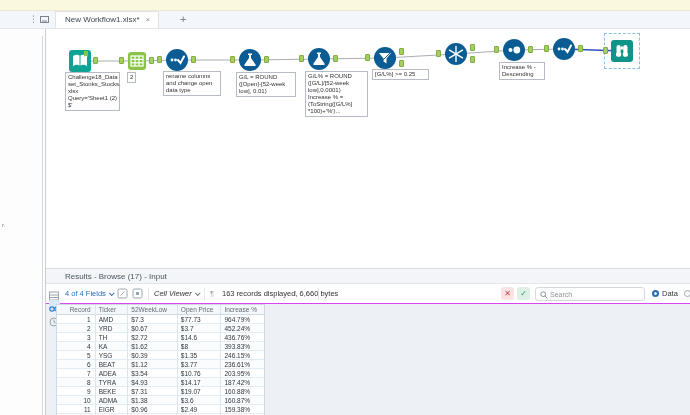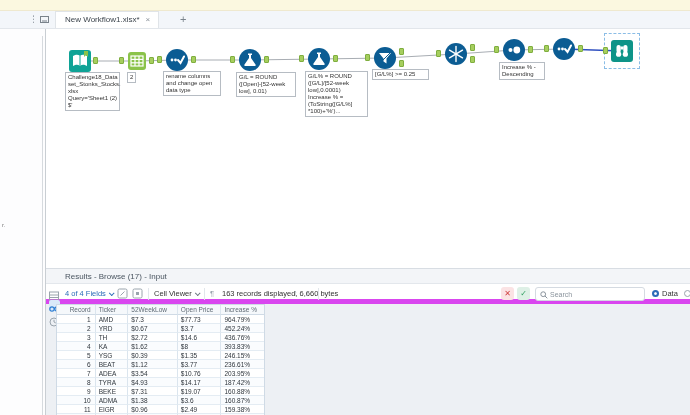--- a/index.html
+++ b/index.html
@@ -23,21 +23,21 @@
   .canvas { position:absolute; left:46px; top:29px; width:644px; height:239px; background:#fff; }
   .wires { position:absolute; left:0; top:0; }
   .node { position:absolute; }
   .anchor { position:absolute; width:5px; height:7px; background:#a6ce5e; border:1px solid #7fae3f; border-radius:1px; }
   .ann { position:absolute; background:#fff; border:1px solid #b6bcc3; color:#333; font-size:6px; line-height:7px; padding:1px 2px; white-space:pre-line; }
   .sel-box { position:absolute; border:1px dashed #8bbde6; background:transparent; }
 
   
   .results { position:absolute; left:46px; top:268px; width:644px; height:147px; background:#edf0f4; overflow:hidden; border-top:1px solid #d8dde3; }
   .res-header { position:absolute; left:0; top:0; width:644px; height:15px; background:#f3f5f8; border-bottom:1px solid #e3e7ec; font-size:8px; color:#4a5560; padding:3px 0 0 19px; }
-  .res-toolbar { position:absolute; left:0; top:15px; width:644px; height:20px; background:#fff; border-bottom:5px solid #d946ef; }
+  .res-toolbar { position:absolute; left:0; top:15px; width:644px; height:20px; background:#fff; border-bottom:1px solid #d946ef; }
   .ti { position:absolute; top:5px; font-size:7.5px; color:#333; white-space:nowrap; }
   .blue { color:#2b6cb8; }
   .chev { display:inline-block; width:4px; height:4px; border-right:1px solid #6b7680; border-bottom:1px solid #6b7680; transform:rotate(45deg) translateY(-1px); margin-left:3px; }
   .sep { position:absolute; top:4px; width:0; height:12px; border-left:1px solid #e1e6eb; }
   .mini-btn { position:absolute; top:3px; width:13px; height:13px; border-radius:3px; font-size:8px; text-align:center; line-height:13px; }
   .btn-x { background:#fbe3e4; color:#d04545; }
   .btn-check { background:#def0e6; color:#2f9e60; }
   .search-box { position:absolute; top:3px; width:110px; height:14px; background:#fff; border:1px solid #d4dae1; border-radius:3px; font-size:7px; color:#8a939c; padding:3px 0 0 14px; }
   .search-glyph { position:absolute; left:4px; top:3px; }
   .radio { position:absolute; top:5px; font-size:7.5px; color:#333; white-space:nowrap;text-align:right; }
@@ -245,21 +245,21 @@
             <line x1="3.5" y1="7.5" x2="7.5" y2="3.5" stroke="#9aa4ad"></line>
           </svg>
       </span>
       <span class="ti" style="left:86px; top:4px;">
         <svg width="11" height="11" viewBox="0 0 11 11">
             <rect x="1" y="1" width="9" height="9" rx="1.5" fill="none" stroke="#9aa4ad"></rect>
             <rect x="4" y="4" width="3" height="3" fill="#9aa4ad"></rect>
           </svg>
       </span>
       <span class="sep" style="left:102px;"></span>
-      <span class="ti" style="left:108px;"><span>Cell Viewer</span><span class="chev"></span></span>
+      <span class="ti" style="left:108px;font-style:italic;"><span>Cell Viewer</span><span class="chev"></span></span>
       <span class="sep" style="left:158px;"></span>
       <span class="ti" style="left:164px; color:#9aa4ad;">¶</span>
       <span class="ti" style="left:176px;">163 records displayed, 6,660 bytes</span>
       <span class="ti arrow-glyph" style="left:247px; top:4px;">↑</span>
       <span class="ti arrow-glyph" style="left:259px; top:4px;">↓</span>
       <span class="sep" style="left:272px;"></span>
 
       <span class="mini-btn btn-x" style="left:455px;">✕</span>
       <span class="mini-btn btn-check" style="left:471px;">✓</span>
       <span class="search-box" style="left:489px;">

